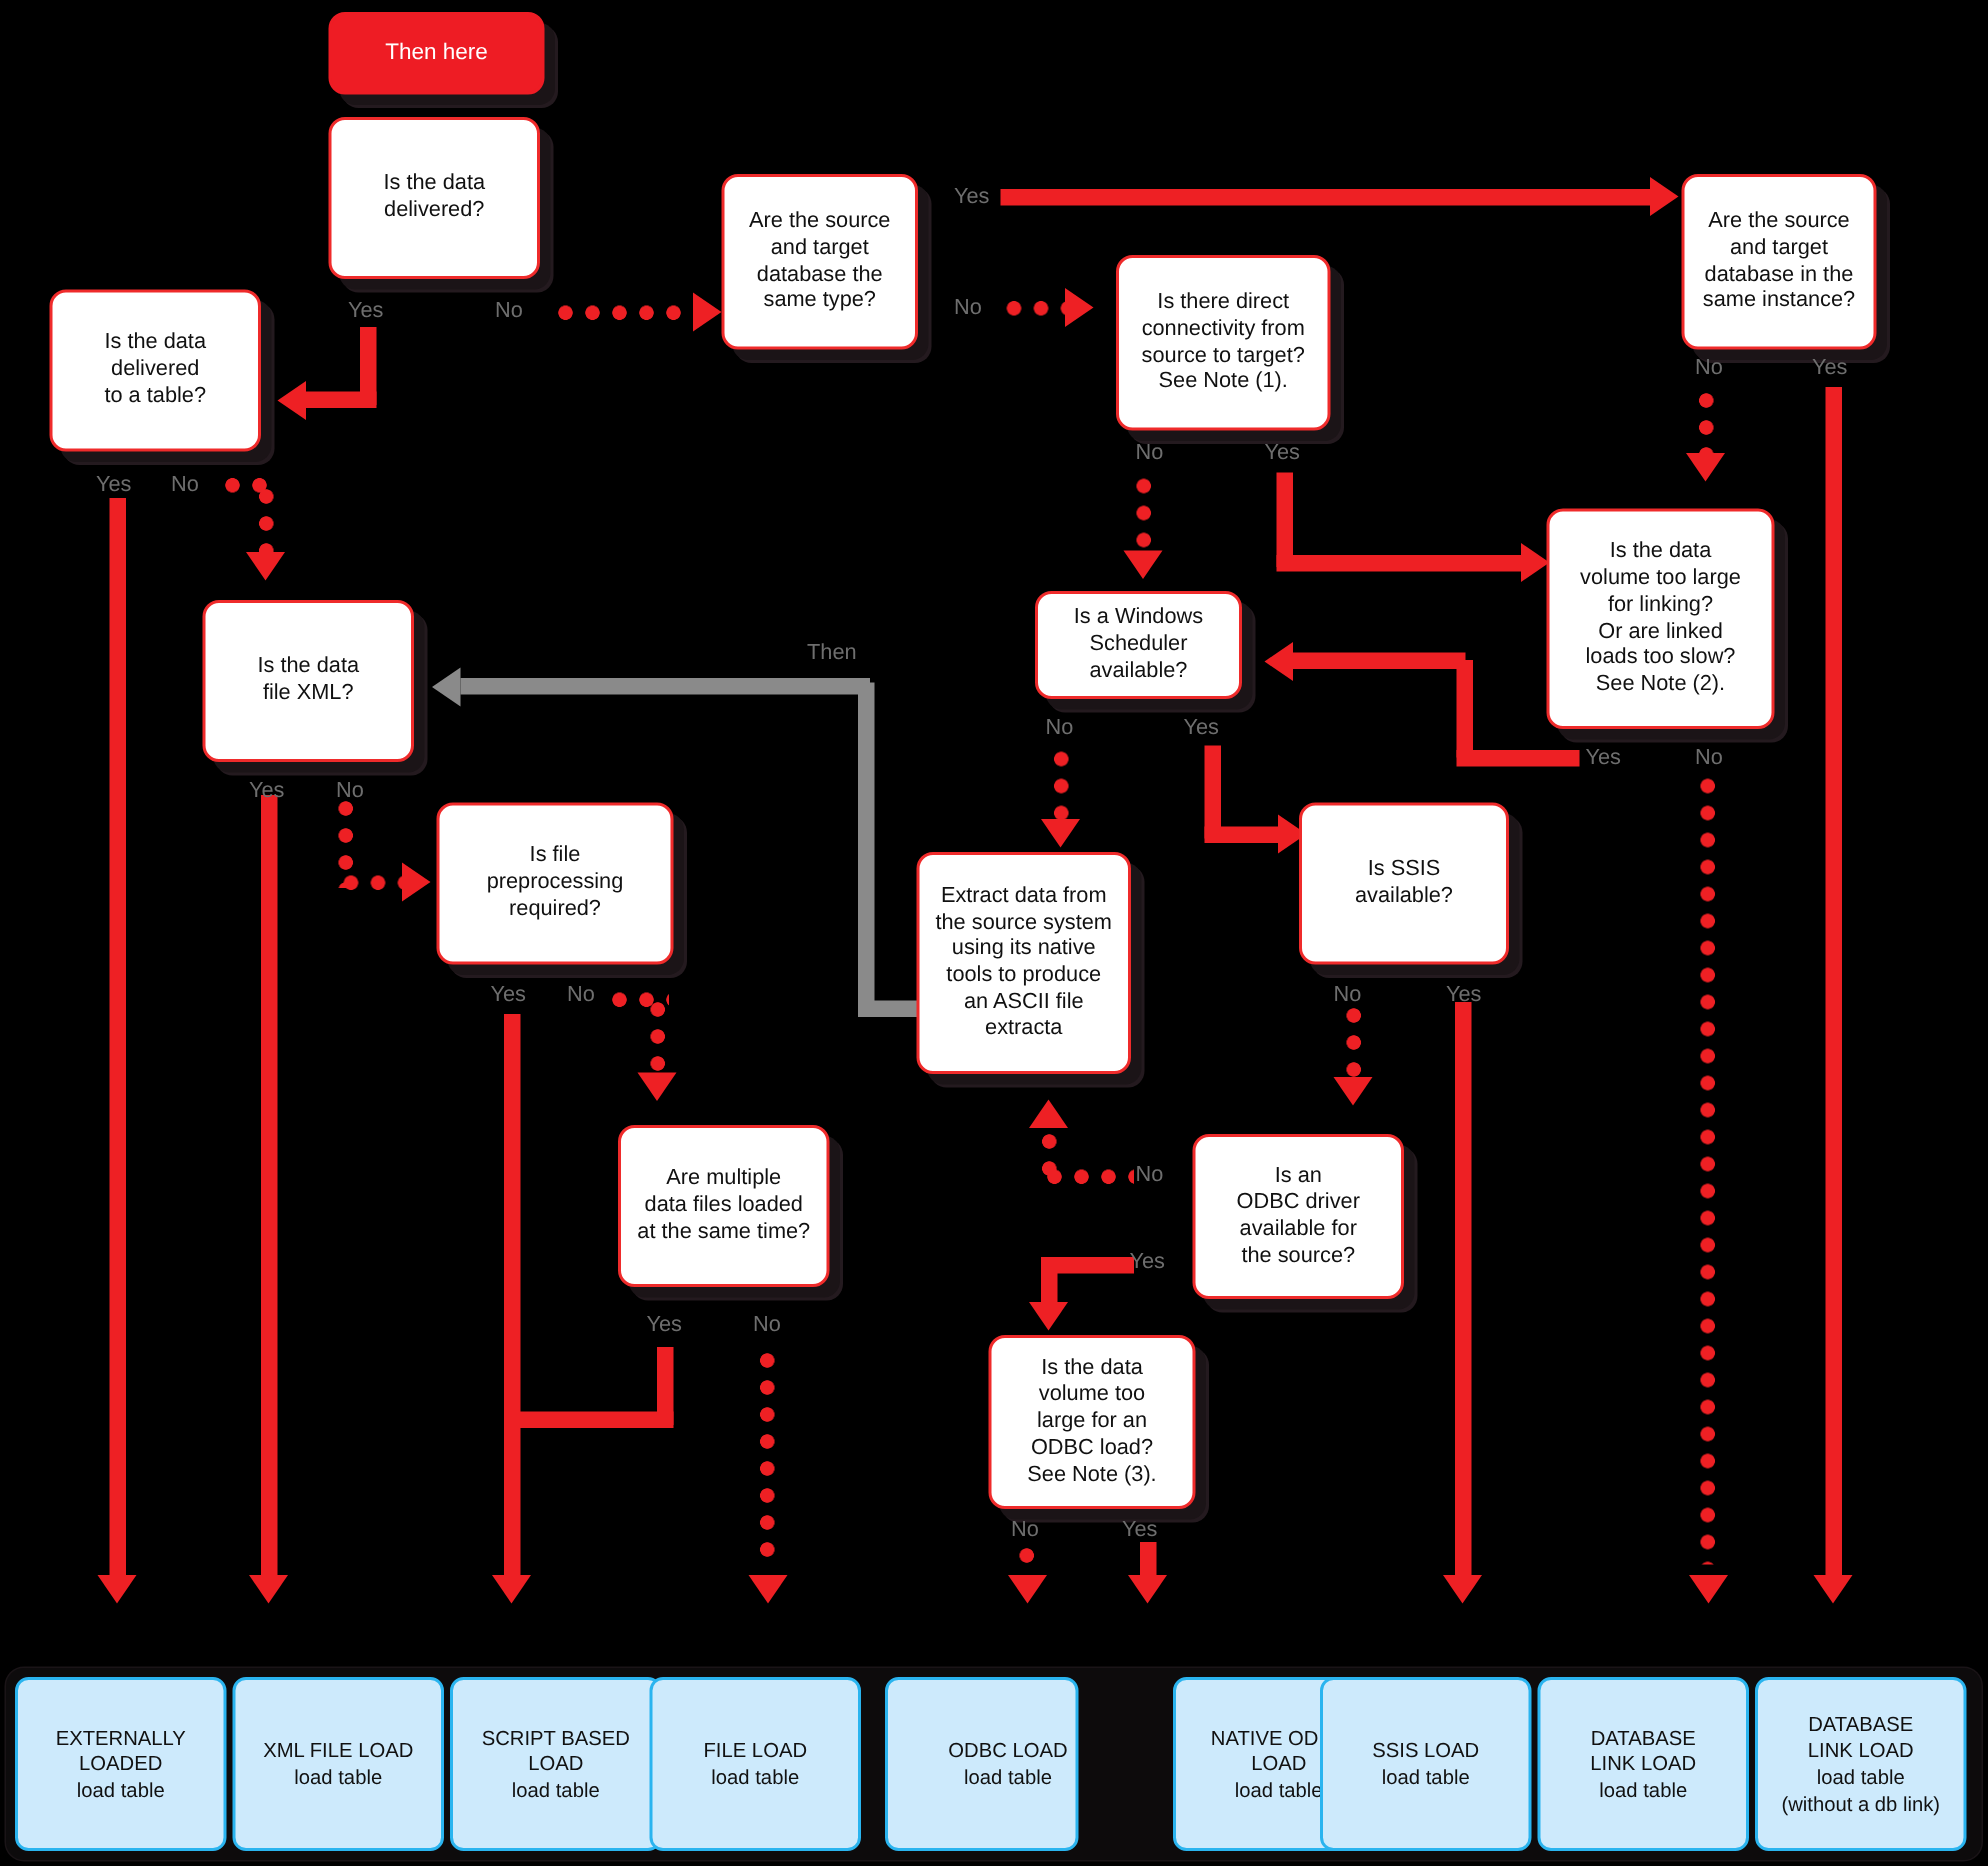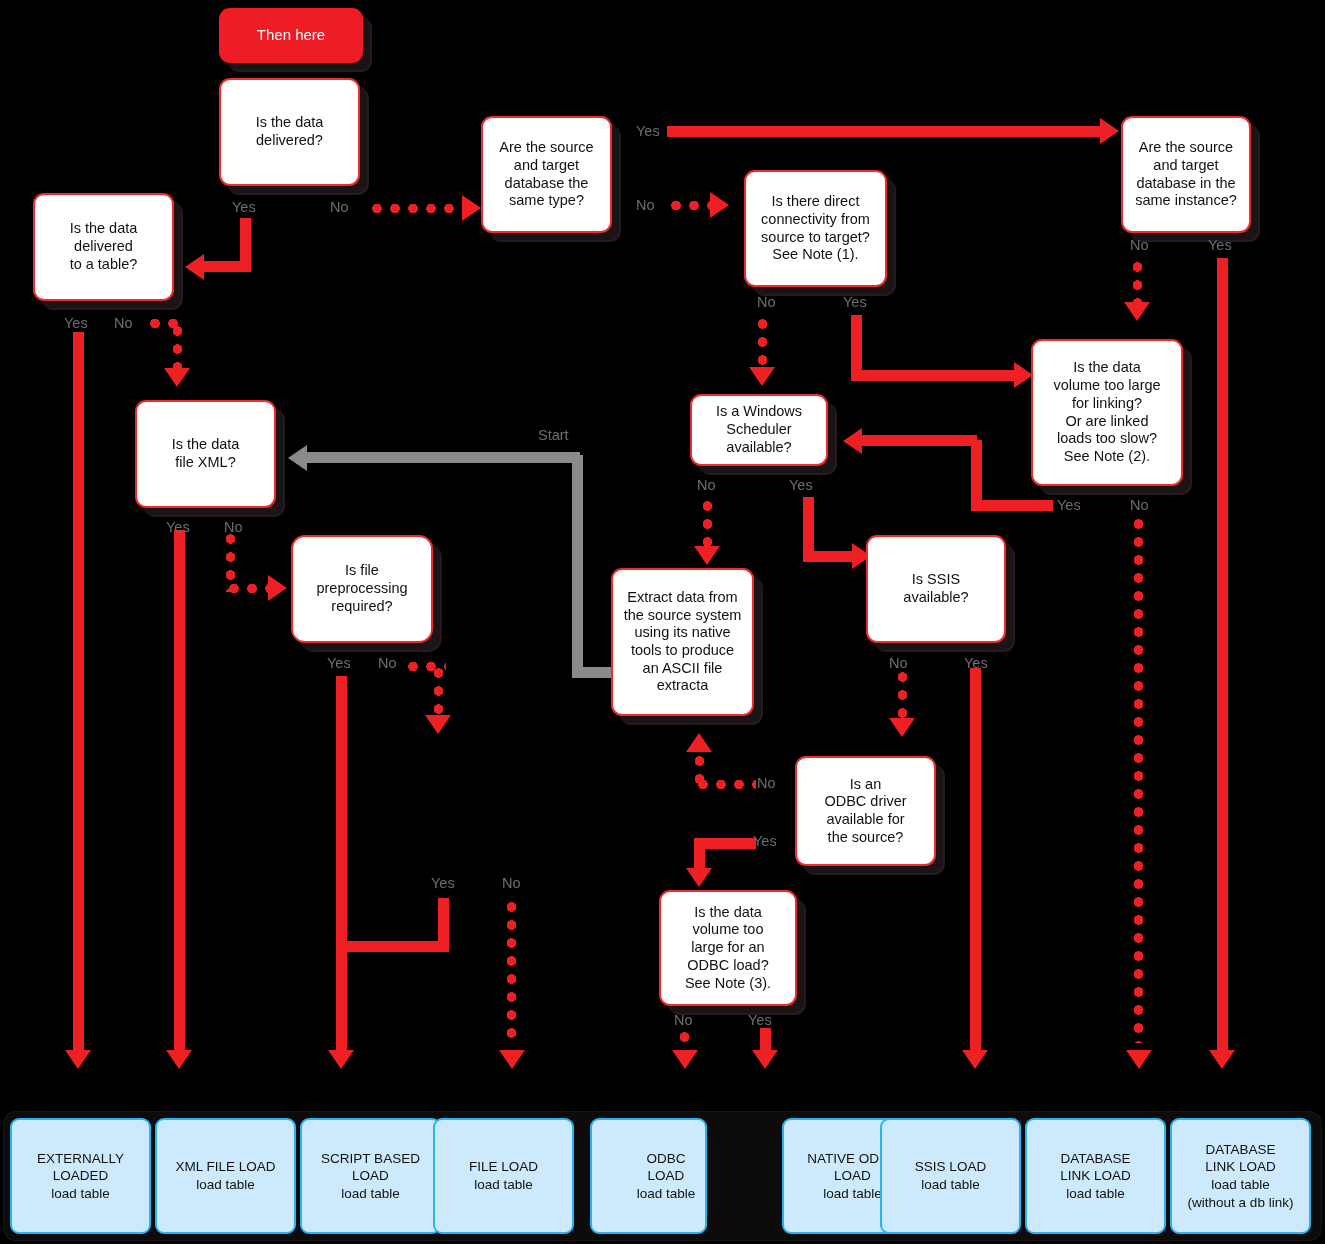--- a/index.html
+++ b/index.html
@@ -156,21 +156,21 @@
   <div class="lbl" style="left:1130px;top:238px;">No</div>
   <div class="lbl" style="left:1208px;top:238px;">Yes</div>
   <div class="lbl" style="left:1057px;top:498px;">Yes</div>
   <div class="lbl" style="left:1130px;top:498px;">No</div>
   <div class="lbl" style="left:697px;top:478px;">No</div>
   <div class="lbl" style="left:789px;top:478px;">Yes</div>
   <div class="lbl" style="left:166px;top:520px;">Yes</div>
   <div class="lbl" style="left:224px;top:520px;">No</div>
   <div class="lbl" style="left:327px;top:656px;">Yes</div>
   <div class="lbl" style="left:378px;top:656px;">No</div>
-  <div class="lbl" style="left:538px;top:428px;">Start</div>
+  <div class="lbl" style="left:538px;top:428px;">Then</div>
   <div class="lbl" style="left:889px;top:656px;">No</div>
   <div class="lbl" style="left:964px;top:656px;">Yes</div>
   <div class="lbl" style="left:431px;top:876px;">Yes</div>
   <div class="lbl" style="left:502px;top:876px;">No</div>
   <div class="lbl" style="left:757px;top:776px;">No</div>
   <div class="lbl" style="left:753px;top:834px;">Yes</div>
   <div class="lbl" style="left:674px;top:1013px;">No</div>
   <div class="lbl" style="left:748px;top:1013px;">Yes</div>
 
   <div class="node start" style="left:219px;top:8px;width:144px;height:55px;">
@@ -202,32 +202,35 @@
     </div>
 
   <div class="node" style="left:690px;top:394px;width:138px;height:72px;">
     <span>Is a Windows<br>Scheduler<br>available?</span>
     </div>
 
   <div class="node" style="left:135px;top:400px;width:141px;height:108px;">
     <span>Is the data<br>file XML?</span>
     </div>
 
-  <div class="node" style="left:291px;top:535px;width:142px;height:108px;border-radius:14px;">
+  <div class="node" style="left:291px;top:535px;width:158px;height:108px;">
     <span>Is file<br>preprocessing<br>required?</span>
     </div>
 
   <div class="node" style="left:611px;top:568px;width:143px;height:148px;">
     <span>Extract data from<br>the source system<br>using its native<br>tools to produce<br>an ASCII file<br>extracta</span>
     </div>
 
   <div class="node" style="left:866px;top:535px;width:140px;height:108px;">
     <span>Is SSIS<br>available?</span>
     </div>
 
+  <div class="node" style="left:412px;top:750px;width:141px;height:108px;">
+    <span>Are multiple<br>data files loaded<br>at the same time?</span>
+    </div>
 
   <div class="node" style="left:795px;top:756px;width:141px;height:110px;">
     <span>Is an<br>ODBC driver<br>available for<br>the source?</span>
     </div>
 
   <div class="node" style="left:659px;top:890px;width:138px;height:116px;">
     <span>Is the data<br>volume too<br>large for an<br>ODBC load?<br>See Note (3).</span>
     </div>
 
   <div class="resultbar"></div>
@@ -237,21 +240,21 @@
       </div>
       <div class="result" style="left: 155px; top: 1118px; width: 141px; height: 116px;">
         <div>XML FILE LOAD<br>load table</div>
       </div>
       <div class="result" style="left: 300px; top: 1118px; width: 141px; height: 116px;">
         <div>SCRIPT BASED<br>LOAD<br>load table</div>
       </div>
       <div class="result" style="left: 433px; top: 1118px; width: 141px; height: 116px; align-items: center;">
         <div>FILE LOAD<br>load table</div>
       </div>
-      <div class="result" style="left: 590px; top: 1118px; width: 117px; height: 116px; padding-left: 40px;">
+      <div class="result" style="left: 590px; top: 1118px; width: 129px; height: 116px; padding-left: 40px;">
         <div>ODBC LOAD<br>load table</div>
       </div>
       <div class="result" style="left: 735px; top: 1118px; width: 141px; height: 116px; margin-left: 47px;">
         <div>NATIVE ODBC<br>LOAD<br>load table</div>
       </div>
       <div class="result" style="left: 880px; top: 1118px; width: 141px; height: 116px;">
         <div>SSIS LOAD<br>load table</div>
       </div>
       <div class="result" style="left: 1025px; top: 1118px; width: 141px; height: 116px;">
         <div>DATABASE<br>LINK LOAD<br>load table</div>

